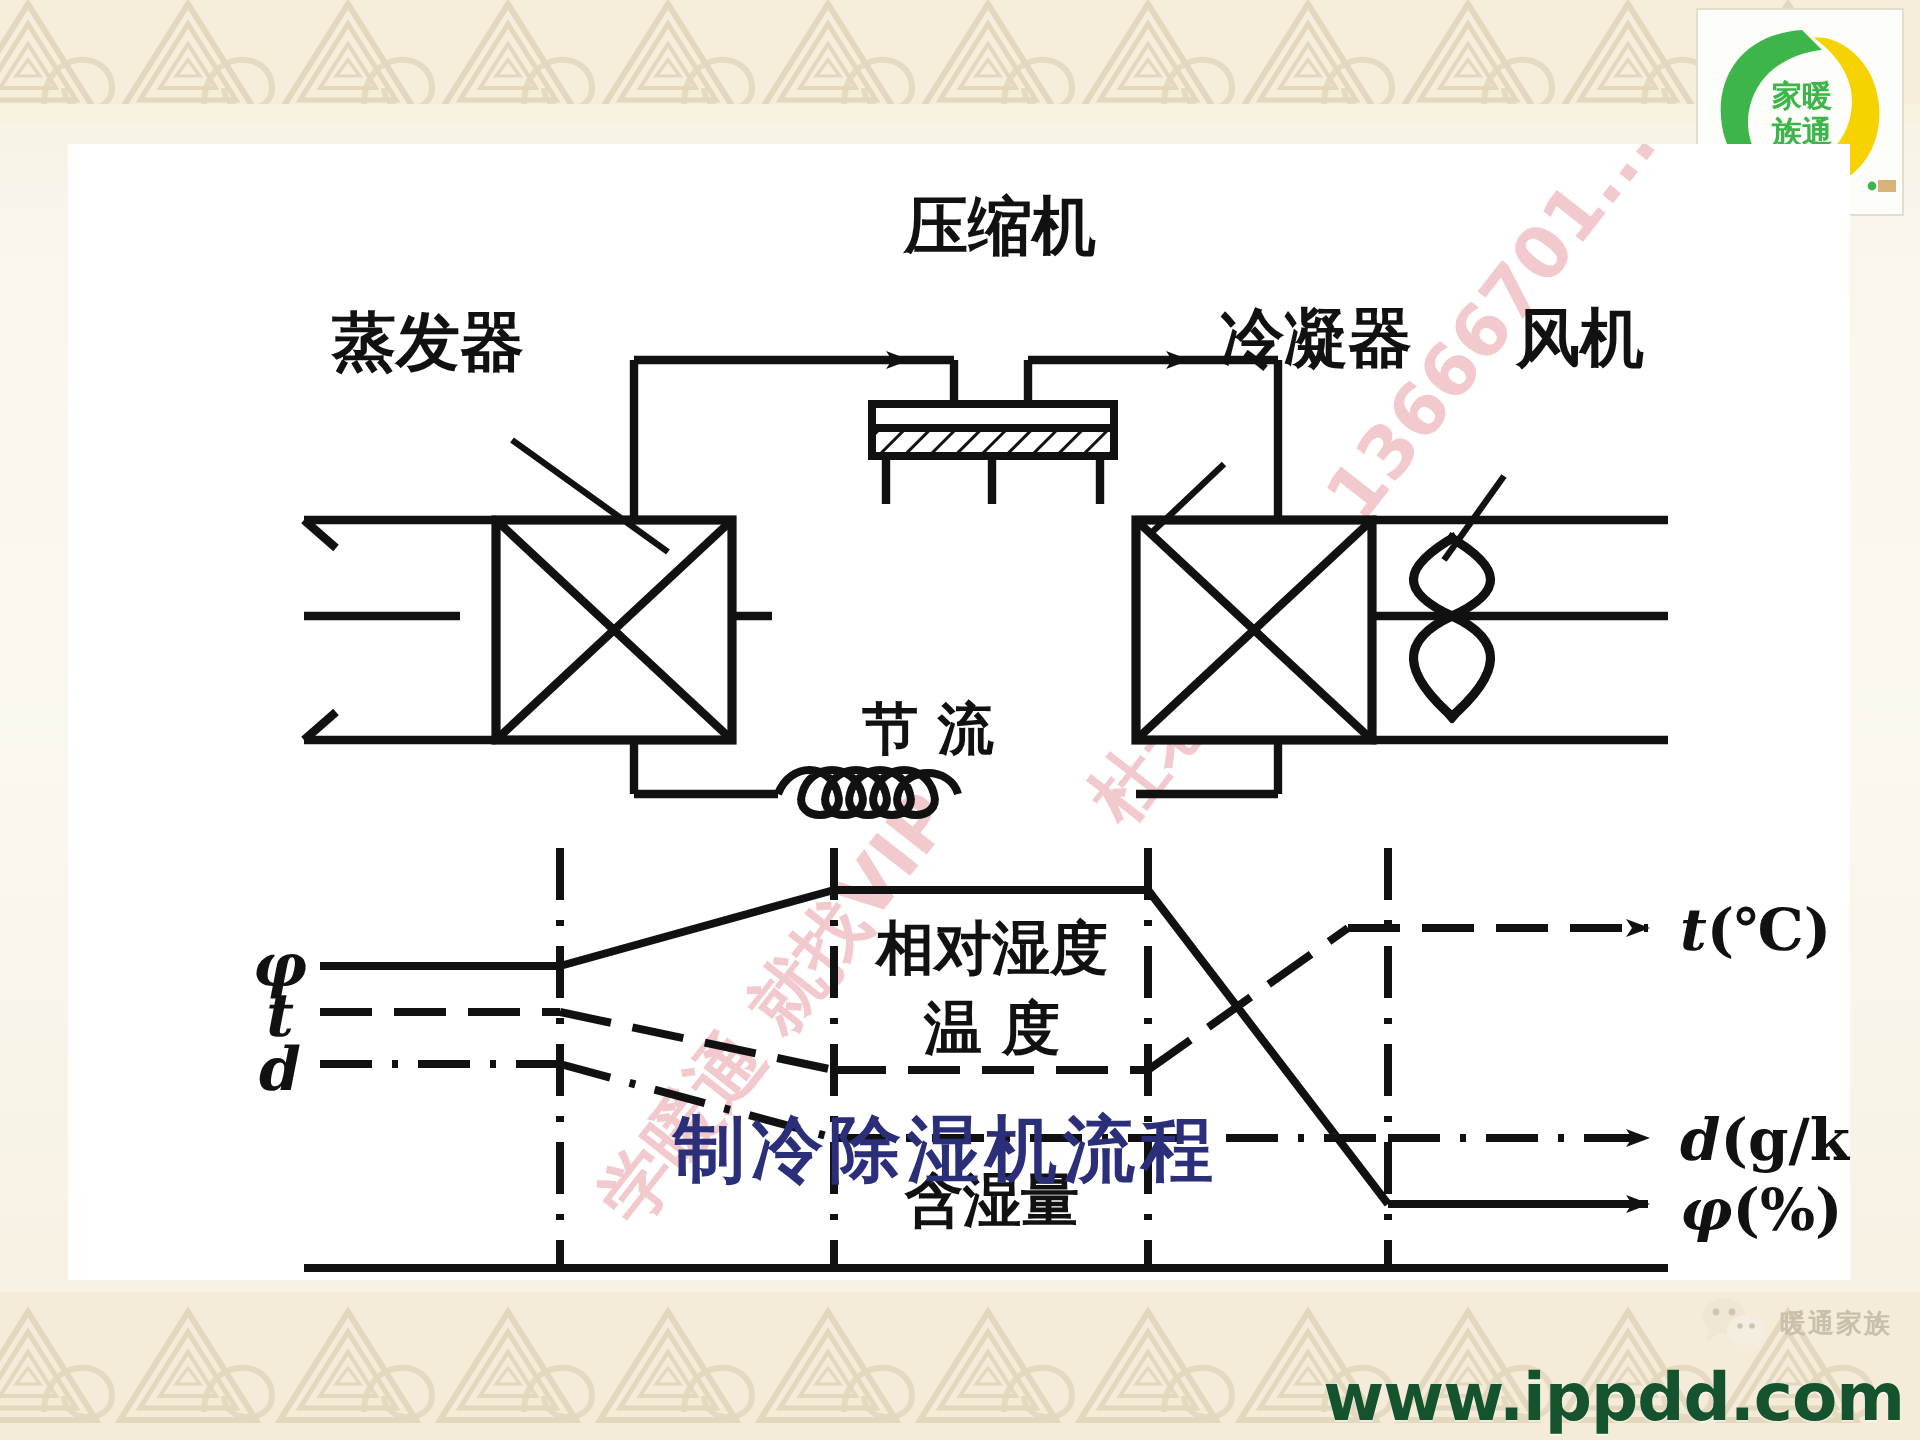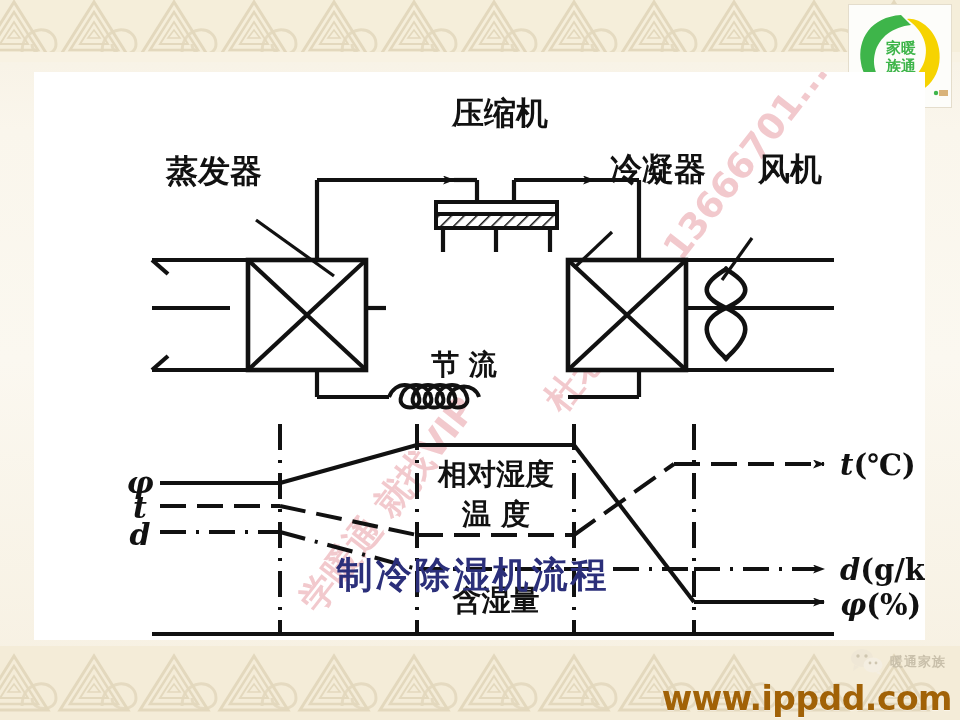--- a/index.html
+++ b/index.html
@@ -64,21 +64,21 @@
   .footer-wx{
     position:absolute;right:14px;bottom:44px;
     display:flex;align-items:center;gap:6px;
   }
   .wx-label{
     font-family:"DejaVu Sans",sans-serif;
     font-size:13px;color:#c9c0ab;font-weight:700;letter-spacing:1px;
   }
   .site-url{
     position:absolute;right:8px;bottom:2px;
-    color:#a16207;
+    color:#14532d;
     font-family:"DejaVu Sans","Liberation Sans",sans-serif;
     font-weight:800;
     font-size:33px;
     letter-spacing:-0.5px;
     text-shadow:0 1px 0 rgba(255,255,255,.45);
   }
 </style>
 </head>
 <body>
 

